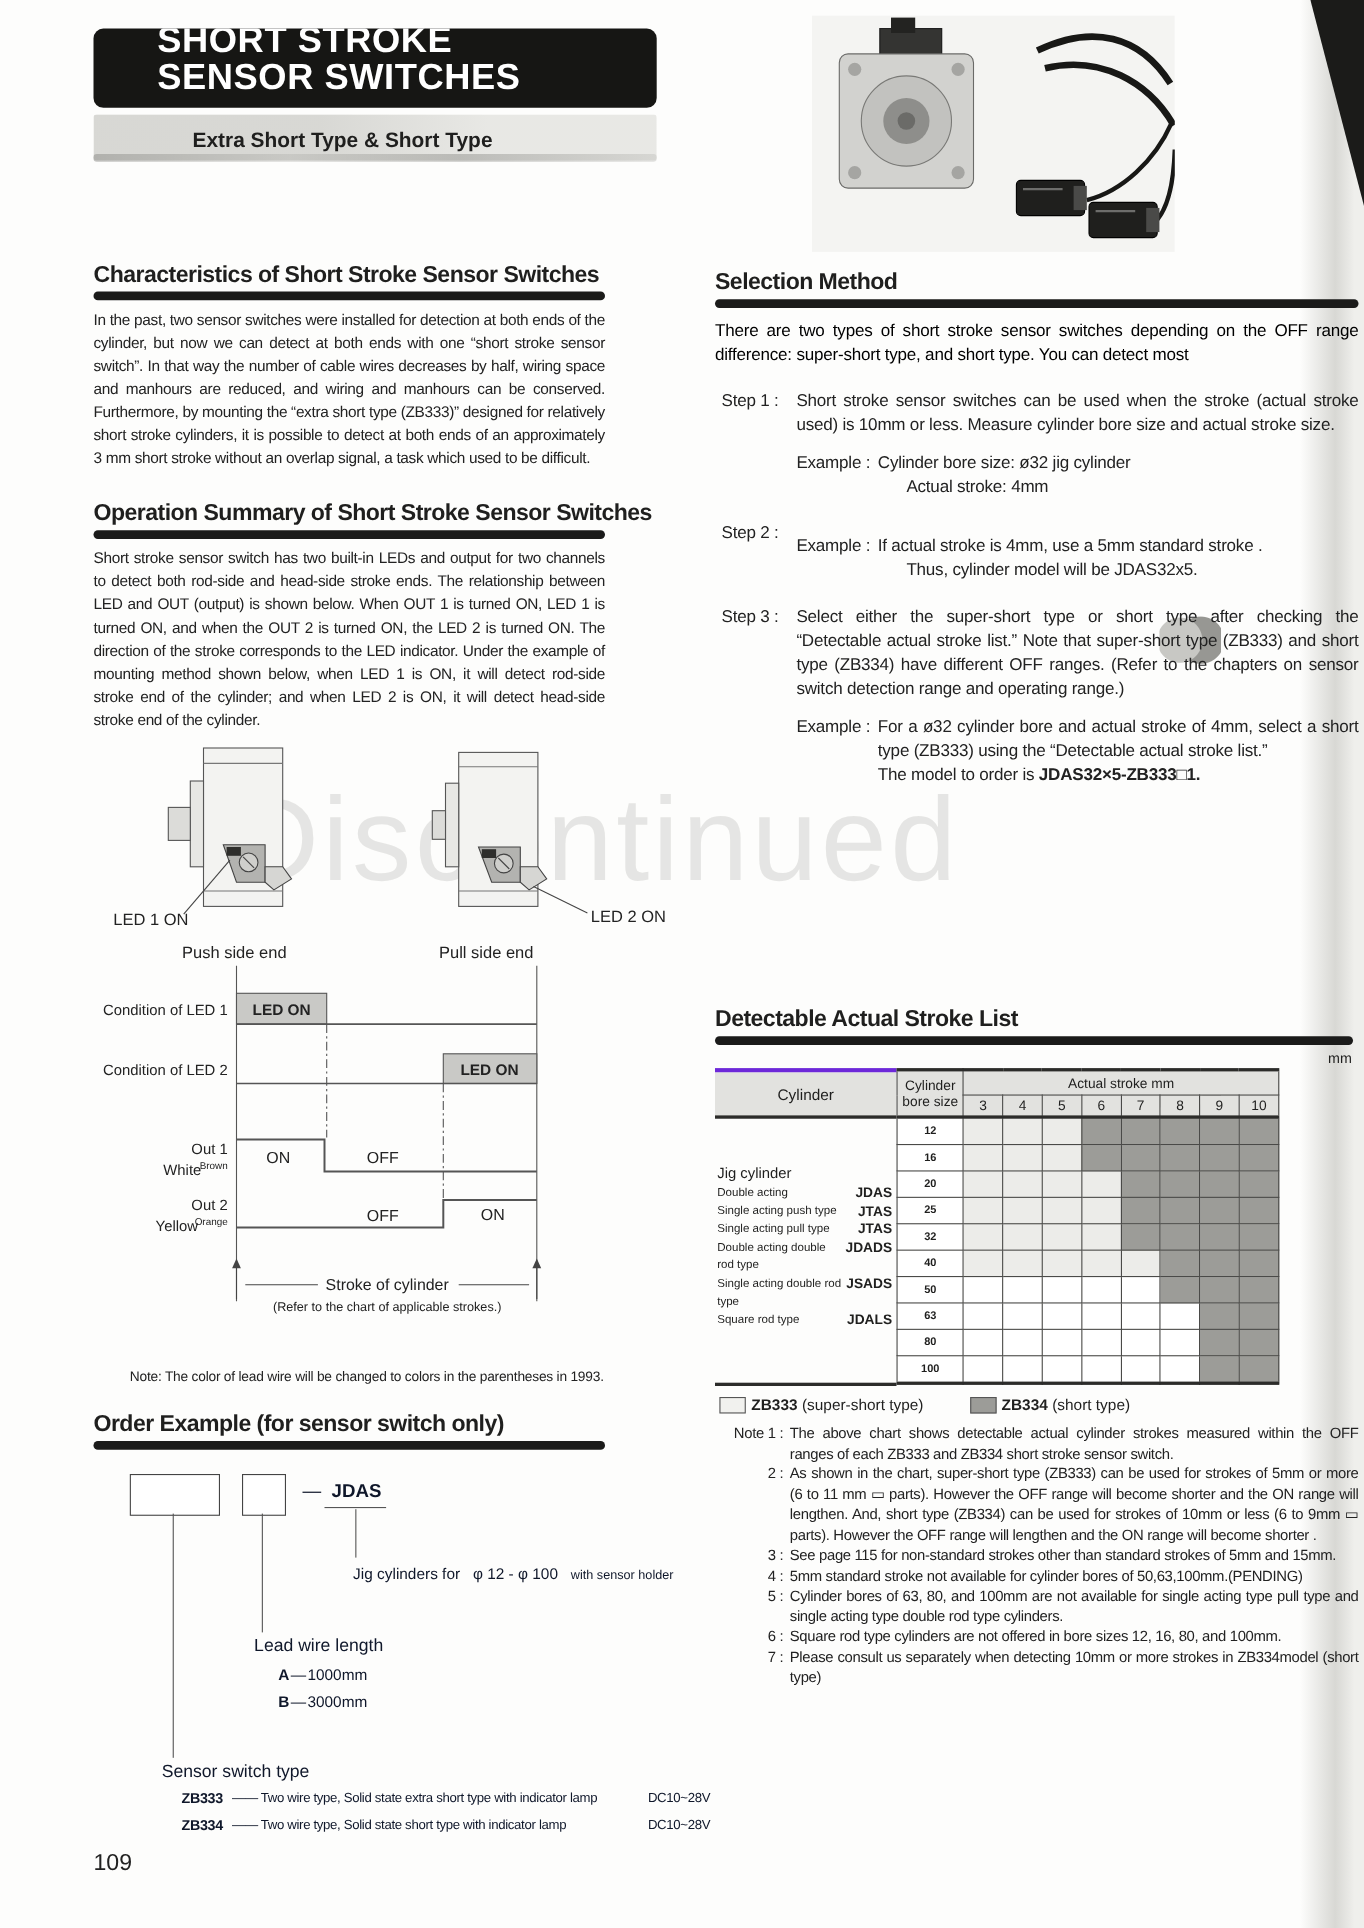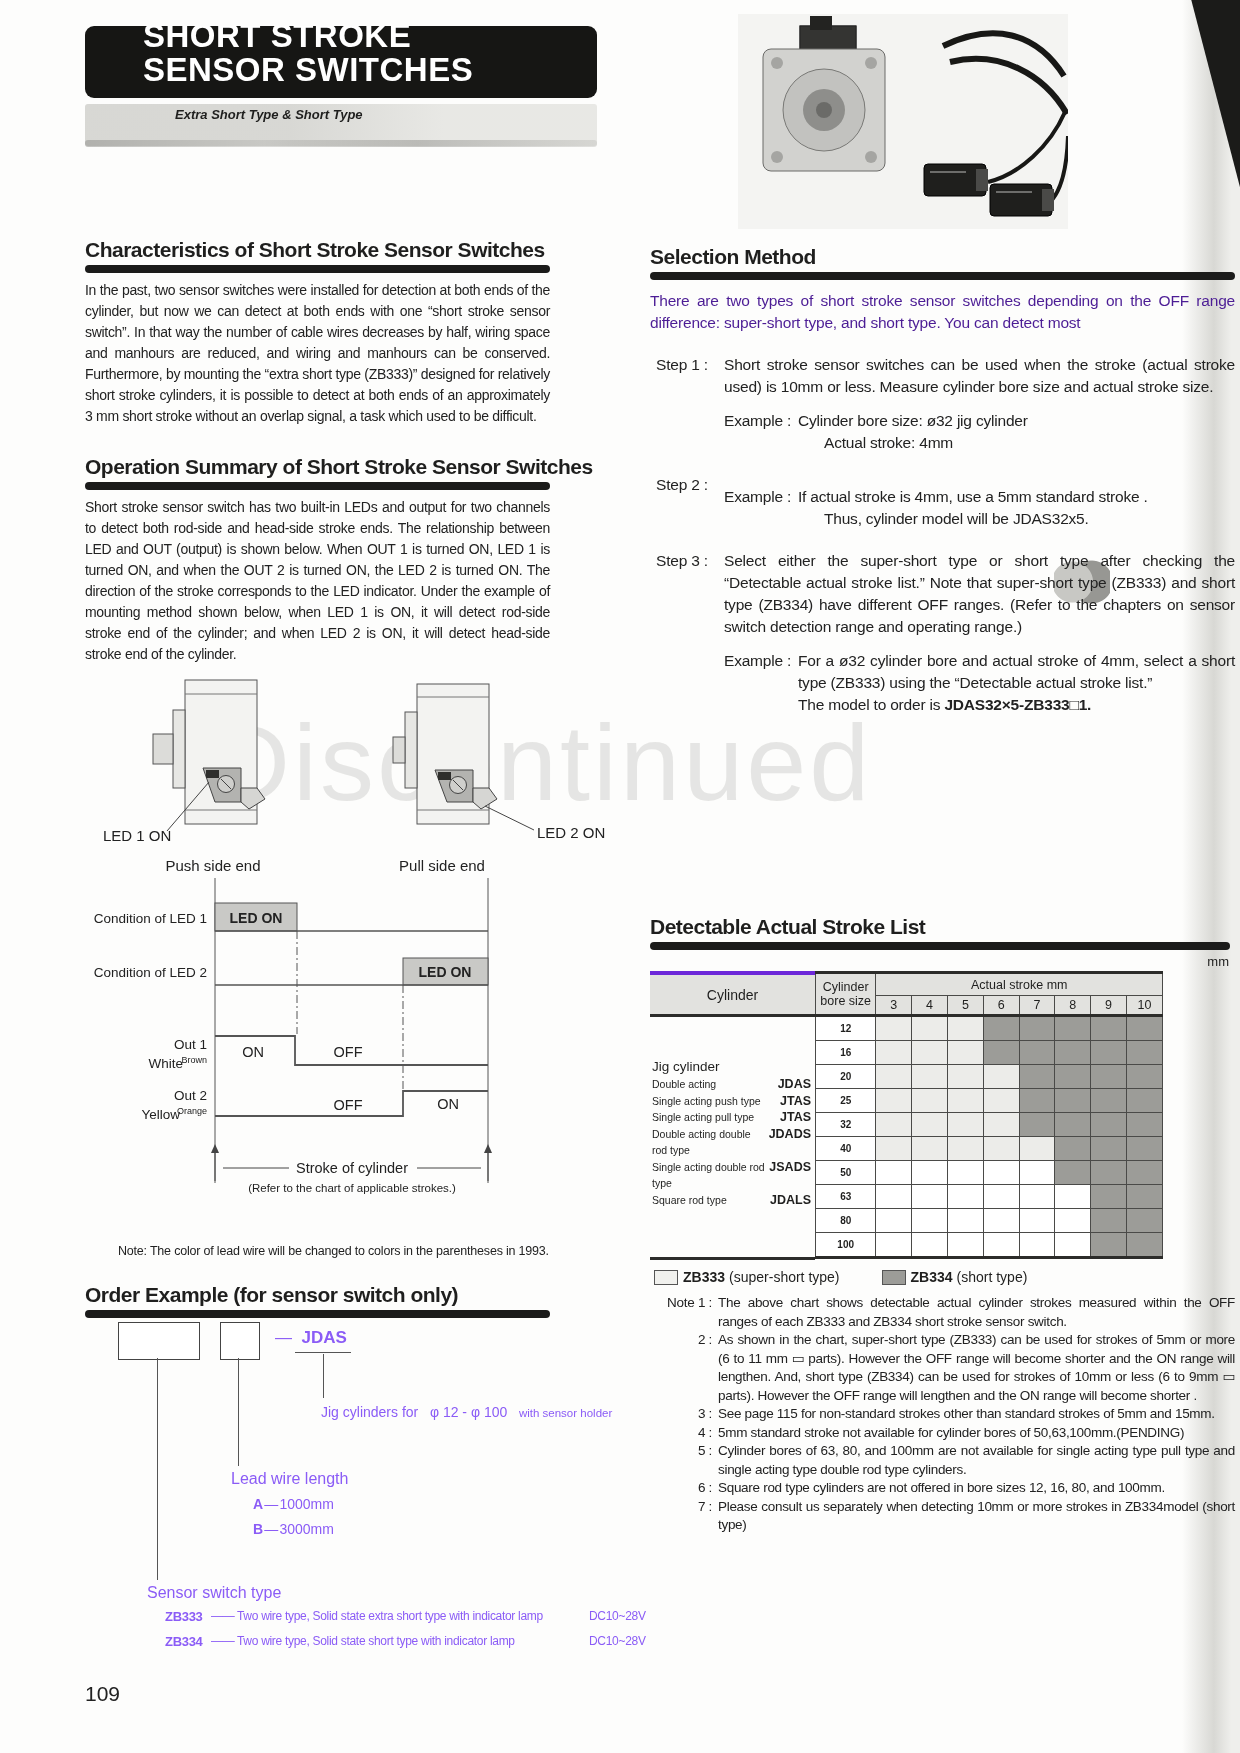--- a/index.html
+++ b/index.html
@@ -15,46 +15,46 @@
                 radial-gradient(circle at 67% 50%,#979793 0 46%,rgba(0,0,0,0) 48%);}
   .watermark{position:absolute;left:212px;top:700px;font-size:108px;font-weight:500;
              color:#b6b6b2;opacity:.32;letter-spacing:3px;white-space:nowrap;z-index:0;}
   
   .banner{position:absolute;left:85px;top:26px;width:512px;height:72px;background:#161614;
           border-radius:9px;color:#fff;overflow:hidden;padding-left:58px;box-sizing:border-box;}
   .banner div{font-weight:bold;font-size:33px;letter-spacing:.5px;line-height:34px;}
   .banner .l1{margin-top:-7px;}
   .ghost-band{position:absolute;left:85px;top:104px;width:512px;height:42px;background:#ebebe8;
      background-image:linear-gradient(90deg,rgba(180,180,175,.35) 0 40%,rgba(220,220,215,.2) 70%);border-radius:3px;}
-  .subtitle{position:absolute;left:175px;top:107px;font-size:13px;font-weight:bold;font-style:italic;}
+  .subtitle{position:absolute;left:175px;top:118px;font-size:19px;font-weight:bold;}
   .subtitle-bar{position:absolute;left:85px;top:140px;width:512px;height:7px;opacity:.5;border-radius:3px;
      background:linear-gradient(90deg,#8a8a86,#b9b9b5 35%,#90908c 65%,#c5c5c1);}
   
   .sec-head{font-size:21px;font-weight:bold;letter-spacing:-.5px;white-space:nowrap;}
   .sec-bar{height:8px;background:#1b1b1a;border-radius:6px;margin-top:3px;}
   
   .col-left{position:absolute;left:85px;width:465px;}
   .col-right{position:absolute;left:650px;width:585px;}
   .body-txt{font-size:14px;letter-spacing:-.3px;line-height:21px;text-align:justify;margin-top:7px;color:#222;}
-  .body-txt-r{font-size:15.5px;letter-spacing:-.2px;line-height:22px;text-align:justify;margin-top:10px;color:#4c1d95;}
+  .body-txt-r{font-size:15.5px;letter-spacing:-.2px;line-height:22px;text-align:justify;margin-top:10px;color:#000000;}
   
   .step{display:flex;padding-left:6px;margin-top:20px;font-size:15.5px;letter-spacing:-.2px;line-height:22px;color:#222;}
   .step-label{flex:0 0 68px;}
   .step-body{flex:1;text-align:justify;}
   .example{display:flex;margin-top:12px;}
   .ex-label{flex:0 0 74px;}
   .ex-lines{flex:1;}
   .ex-lines .indent{padding-left:26px;}
   .bold{font-weight:bold;}
   
   .op-diagram{position:absolute;left:85px;top:678px;width:520px;height:560px;}
   .op-diagram svg text{font-family:"Liberation Sans","DejaVu Sans",sans-serif;fill:#222;}
   .lead-note{position:absolute;left:118px;top:1244px;font-size:12.5px;letter-spacing:-.2px;white-space:nowrap;color:#222;}
   
-  .oe-area{position:relative;margin-top:2px;height:345px;font-size:14px;color:#8b5cf6;}
+  .oe-area{position:relative;margin-top:20px;height:345px;font-size:14px;color:#0f172a;}
   .oe-box{position:absolute;border:1.5px solid #444;background:#fff;}
   .vline{position:absolute;width:0;border-left:1.5px solid #555;}
   .oe-model{position:absolute;font-size:17px;}
   .oe-underline{position:absolute;border-bottom:1.5px solid #555;}
   .oe-jig{position:absolute;font-size:14px;white-space:nowrap;}
   .oe-jig .small{font-size:11.5px;}
   .oe-lead-head,.oe-sensor-head{position:absolute;font-size:16px;}
   .oe-lead-row{position:absolute;font-size:14px;}
   .oe-type-row{position:absolute;display:flex;font-size:12px;letter-spacing:-.3px;white-space:nowrap;}
   .oe-type-row .ze-code{font-weight:bold;font-size:13px;width:46px;}

